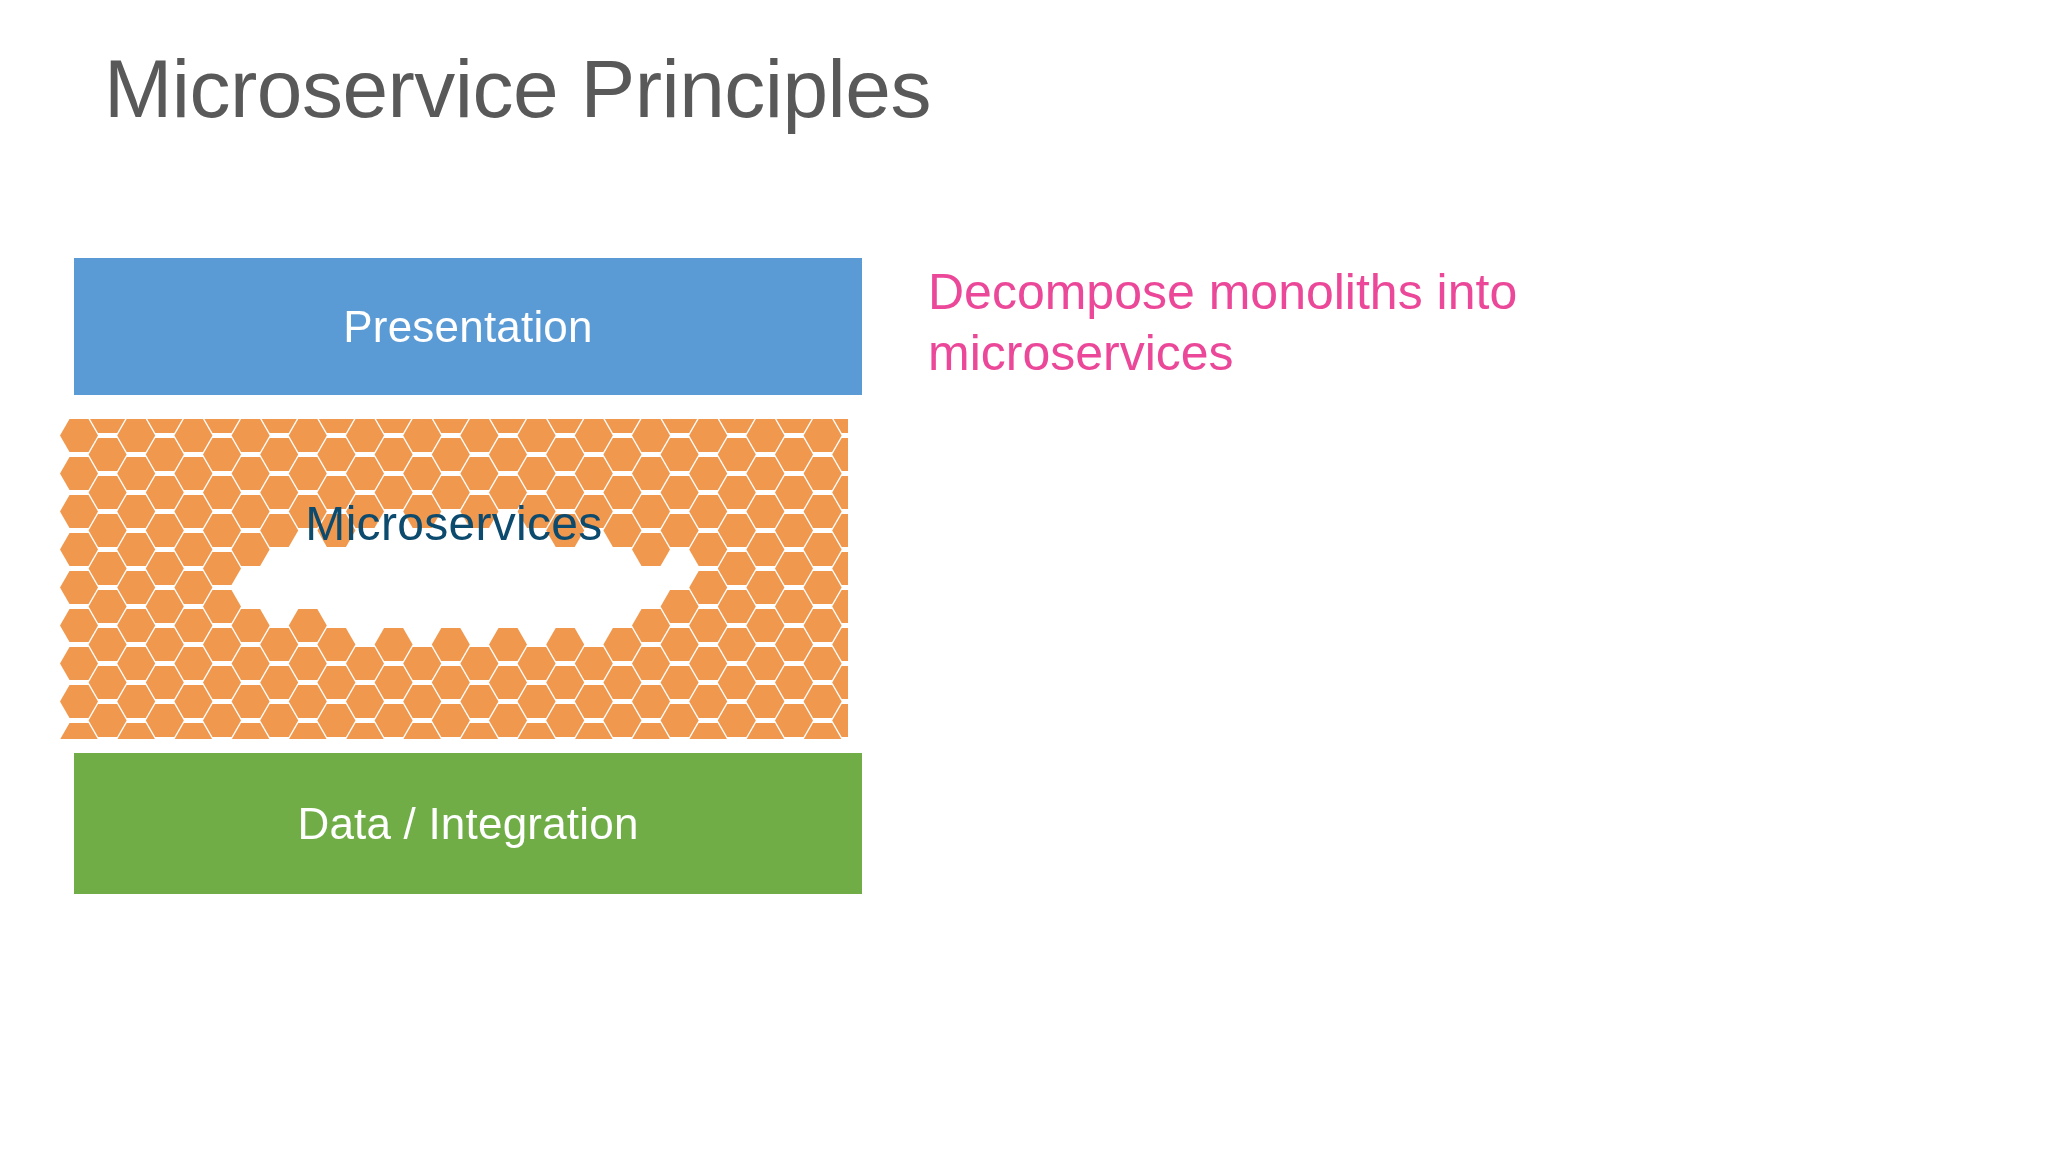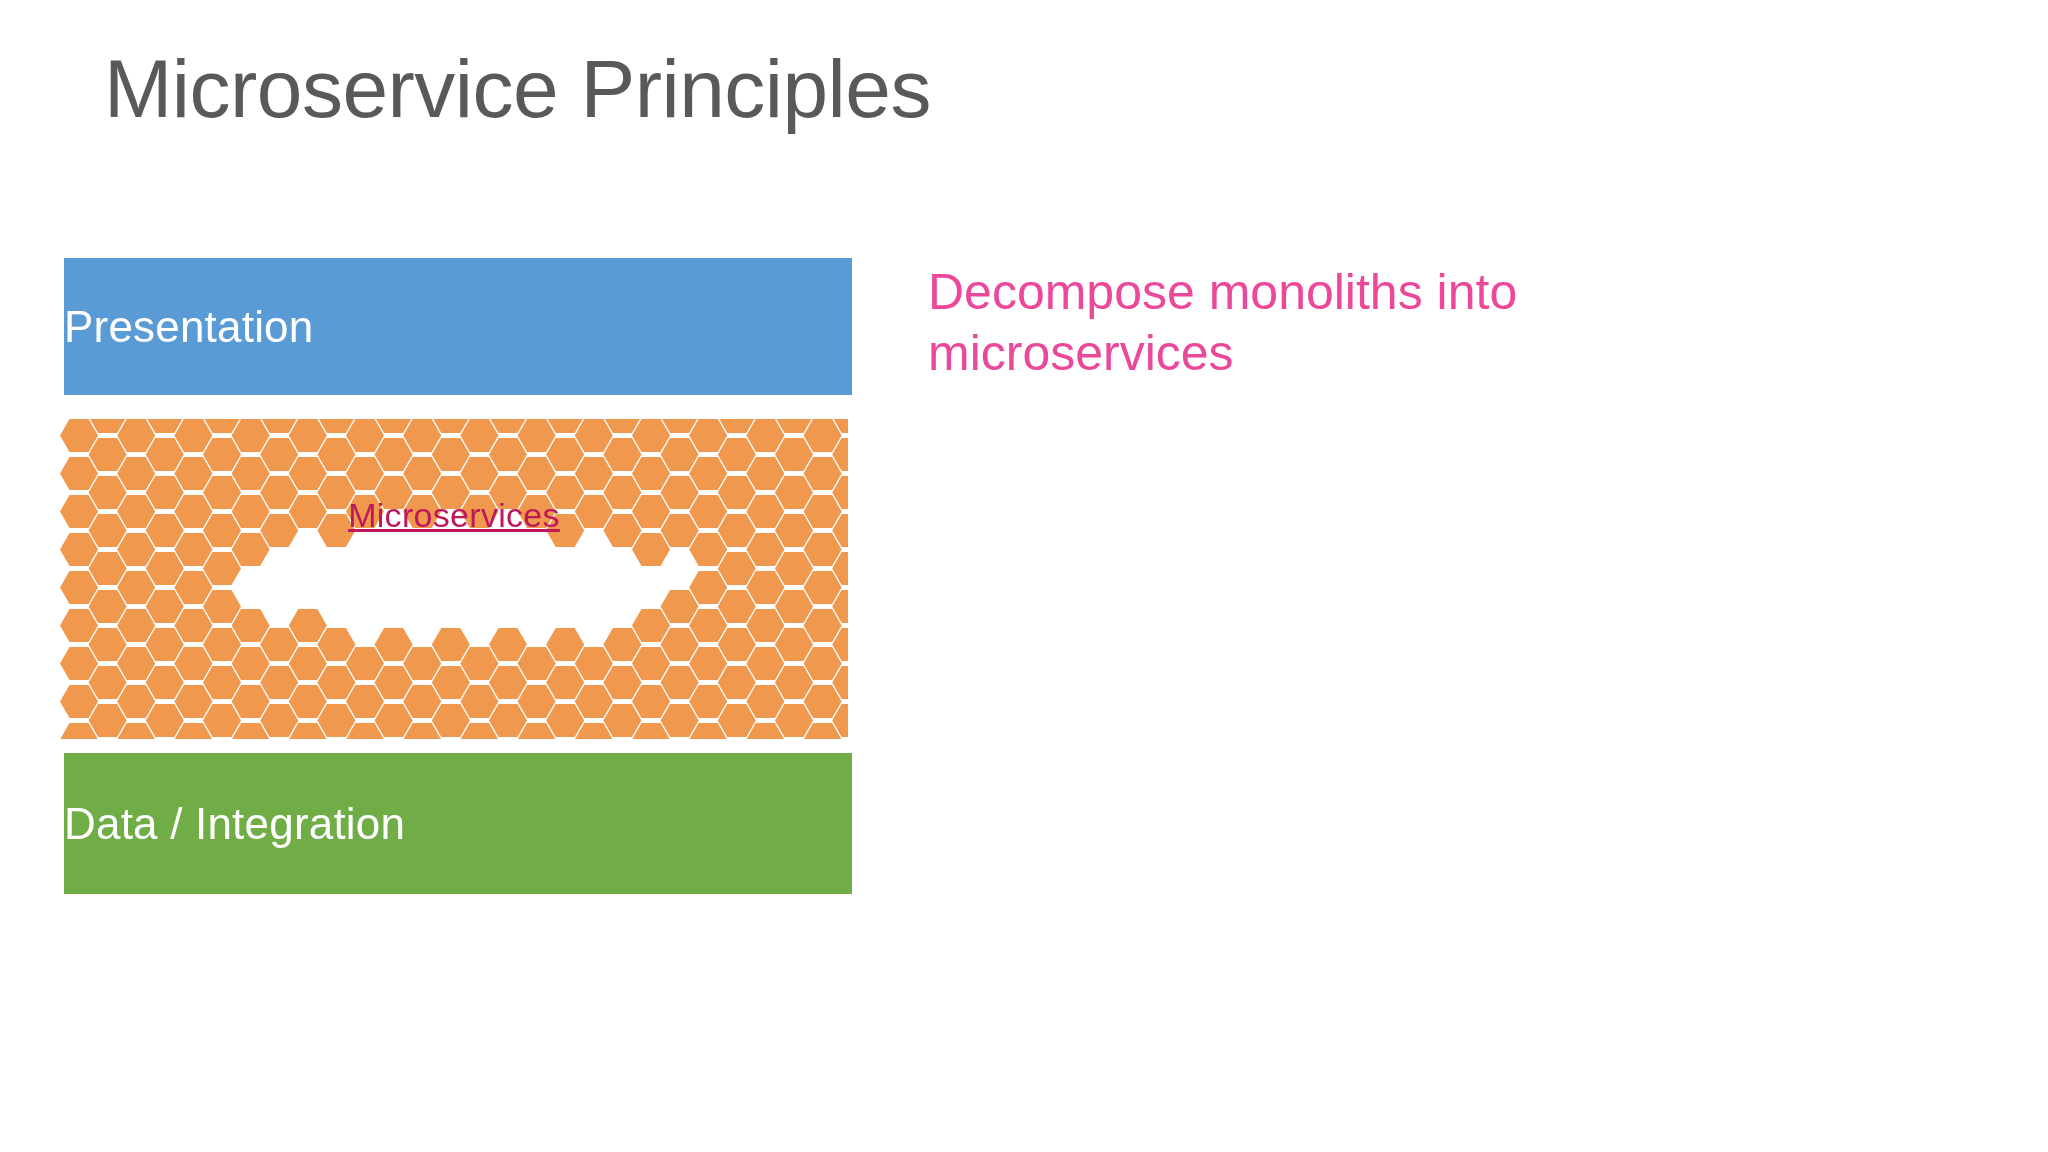--- a/index.html
+++ b/index.html
@@ -42,25 +42,25 @@
   #stack {
     position: absolute;
     left: 60px;
     top: 258px;
     width: 788px;
     height: 636px;
   }
 
   .layer-box {
     position: absolute;
-    left: 4px;
+    left: 14px;
     width: 788px;
     display: flex;
     align-items: center;
-    justify-content: flex-start;
+    justify-content: center;
     color: #ffffff;
     font-size: 44px;
     font-weight: 400;
     letter-spacing: 0.2px;
   }
 
   #layer-presentation {
     top: 0px;
     height: 137px;
     background: #5B9BD5;
@@ -84,26 +84,25 @@
   #honeycomb svg {
     display: block;
   }
 
   #microservices-label {
     position: absolute;
     left: 0px;
     top: 238px;
     width: 788px;
     text-align: center;
-    font-size: 34px;
-    color: #be185d;
+    font-size: 48px;
+    color: #0c4a6e;
     font-weight: 400;
     letter-spacing: 0.3px;
     pointer-events: none;
-    text-decoration: underline;
   }
 
   
   #body-text {
     position: absolute;
     left: 928px;
     top: 262px;
     width: 790px;
     font-size: 50px;
     line-height: 1.22;

